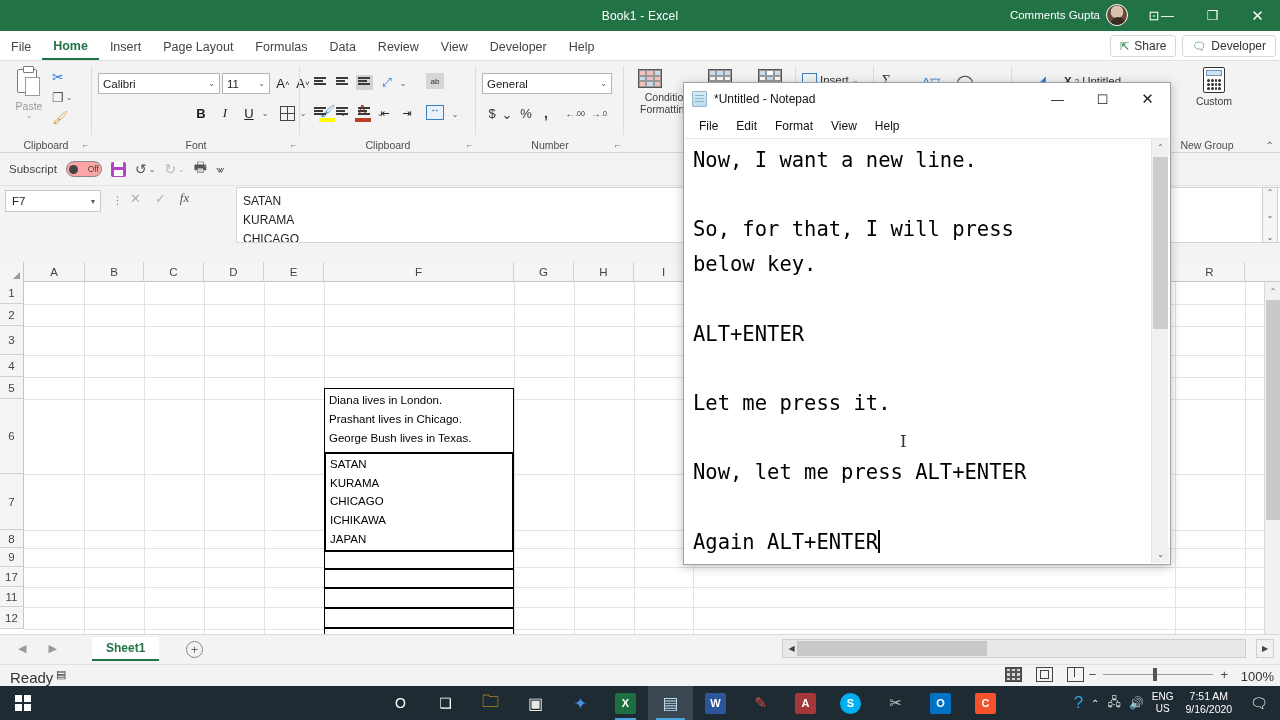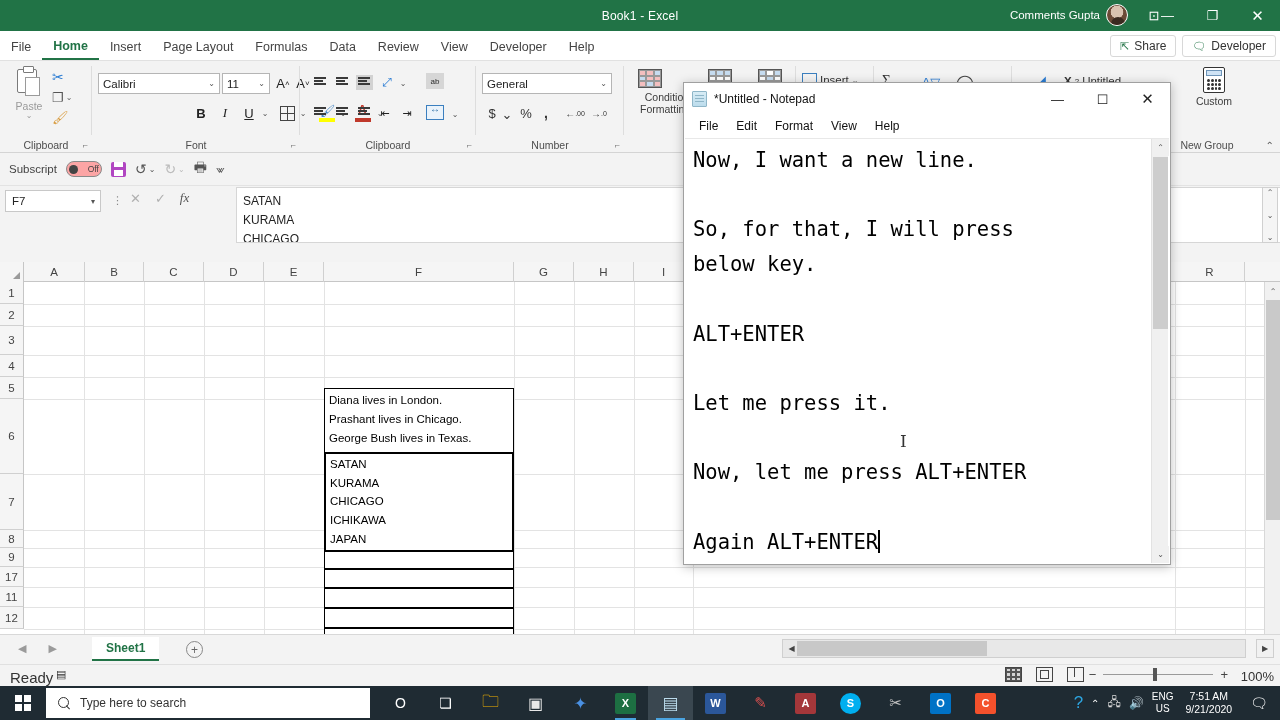--- a/index.html
+++ b/index.html
@@ -848,24 +848,20 @@
 
   <div class="taskbar">
     <div class="tb-start">
       <span class="winlogo">
           <span></span>
           <span></span>
           <span></span>
           <span></span>
         </span>
     </div>
-    <div class="tb-search">
-      <span class="si"></span>
-      <span>Type here to search</span>
-    </div>
 
     <div class="tb-icons">
       <div class="tbi">
           <span style="font-size:14px; color:#fff;">O</span>
         </div>
       <div class="tbi">
           <span style="font-size:14px; color:#fff;">❏</span>
         </div>
       <div class="tbi">
           <span style="font-size:17px; color:#f5b301;">🗀</span>
@@ -909,19 +905,19 @@
       <span style="font-size:17px; color:#2da5e0;">?</span>
       <span class="tb-chev">⌃</span>
       <span class="tb-net">🖧</span>
       <span class="tb-spk">🔊</span>
       <span class="tb-lang">
         <span style="display:block;">ENG</span>
         <span style="display:block;">US</span>
       </span>
       <span class="tb-clock">
         <span style="display:block;">7:51 AM</span>
-        <span style="display:block;">9/21/2020</span>
+        <span style="display:block;">9/16/2020</span>
       </span>
       <span class="tb-action">🗨</span>
     </div>
   </div>
 
 </div>
 
 </body></html>

